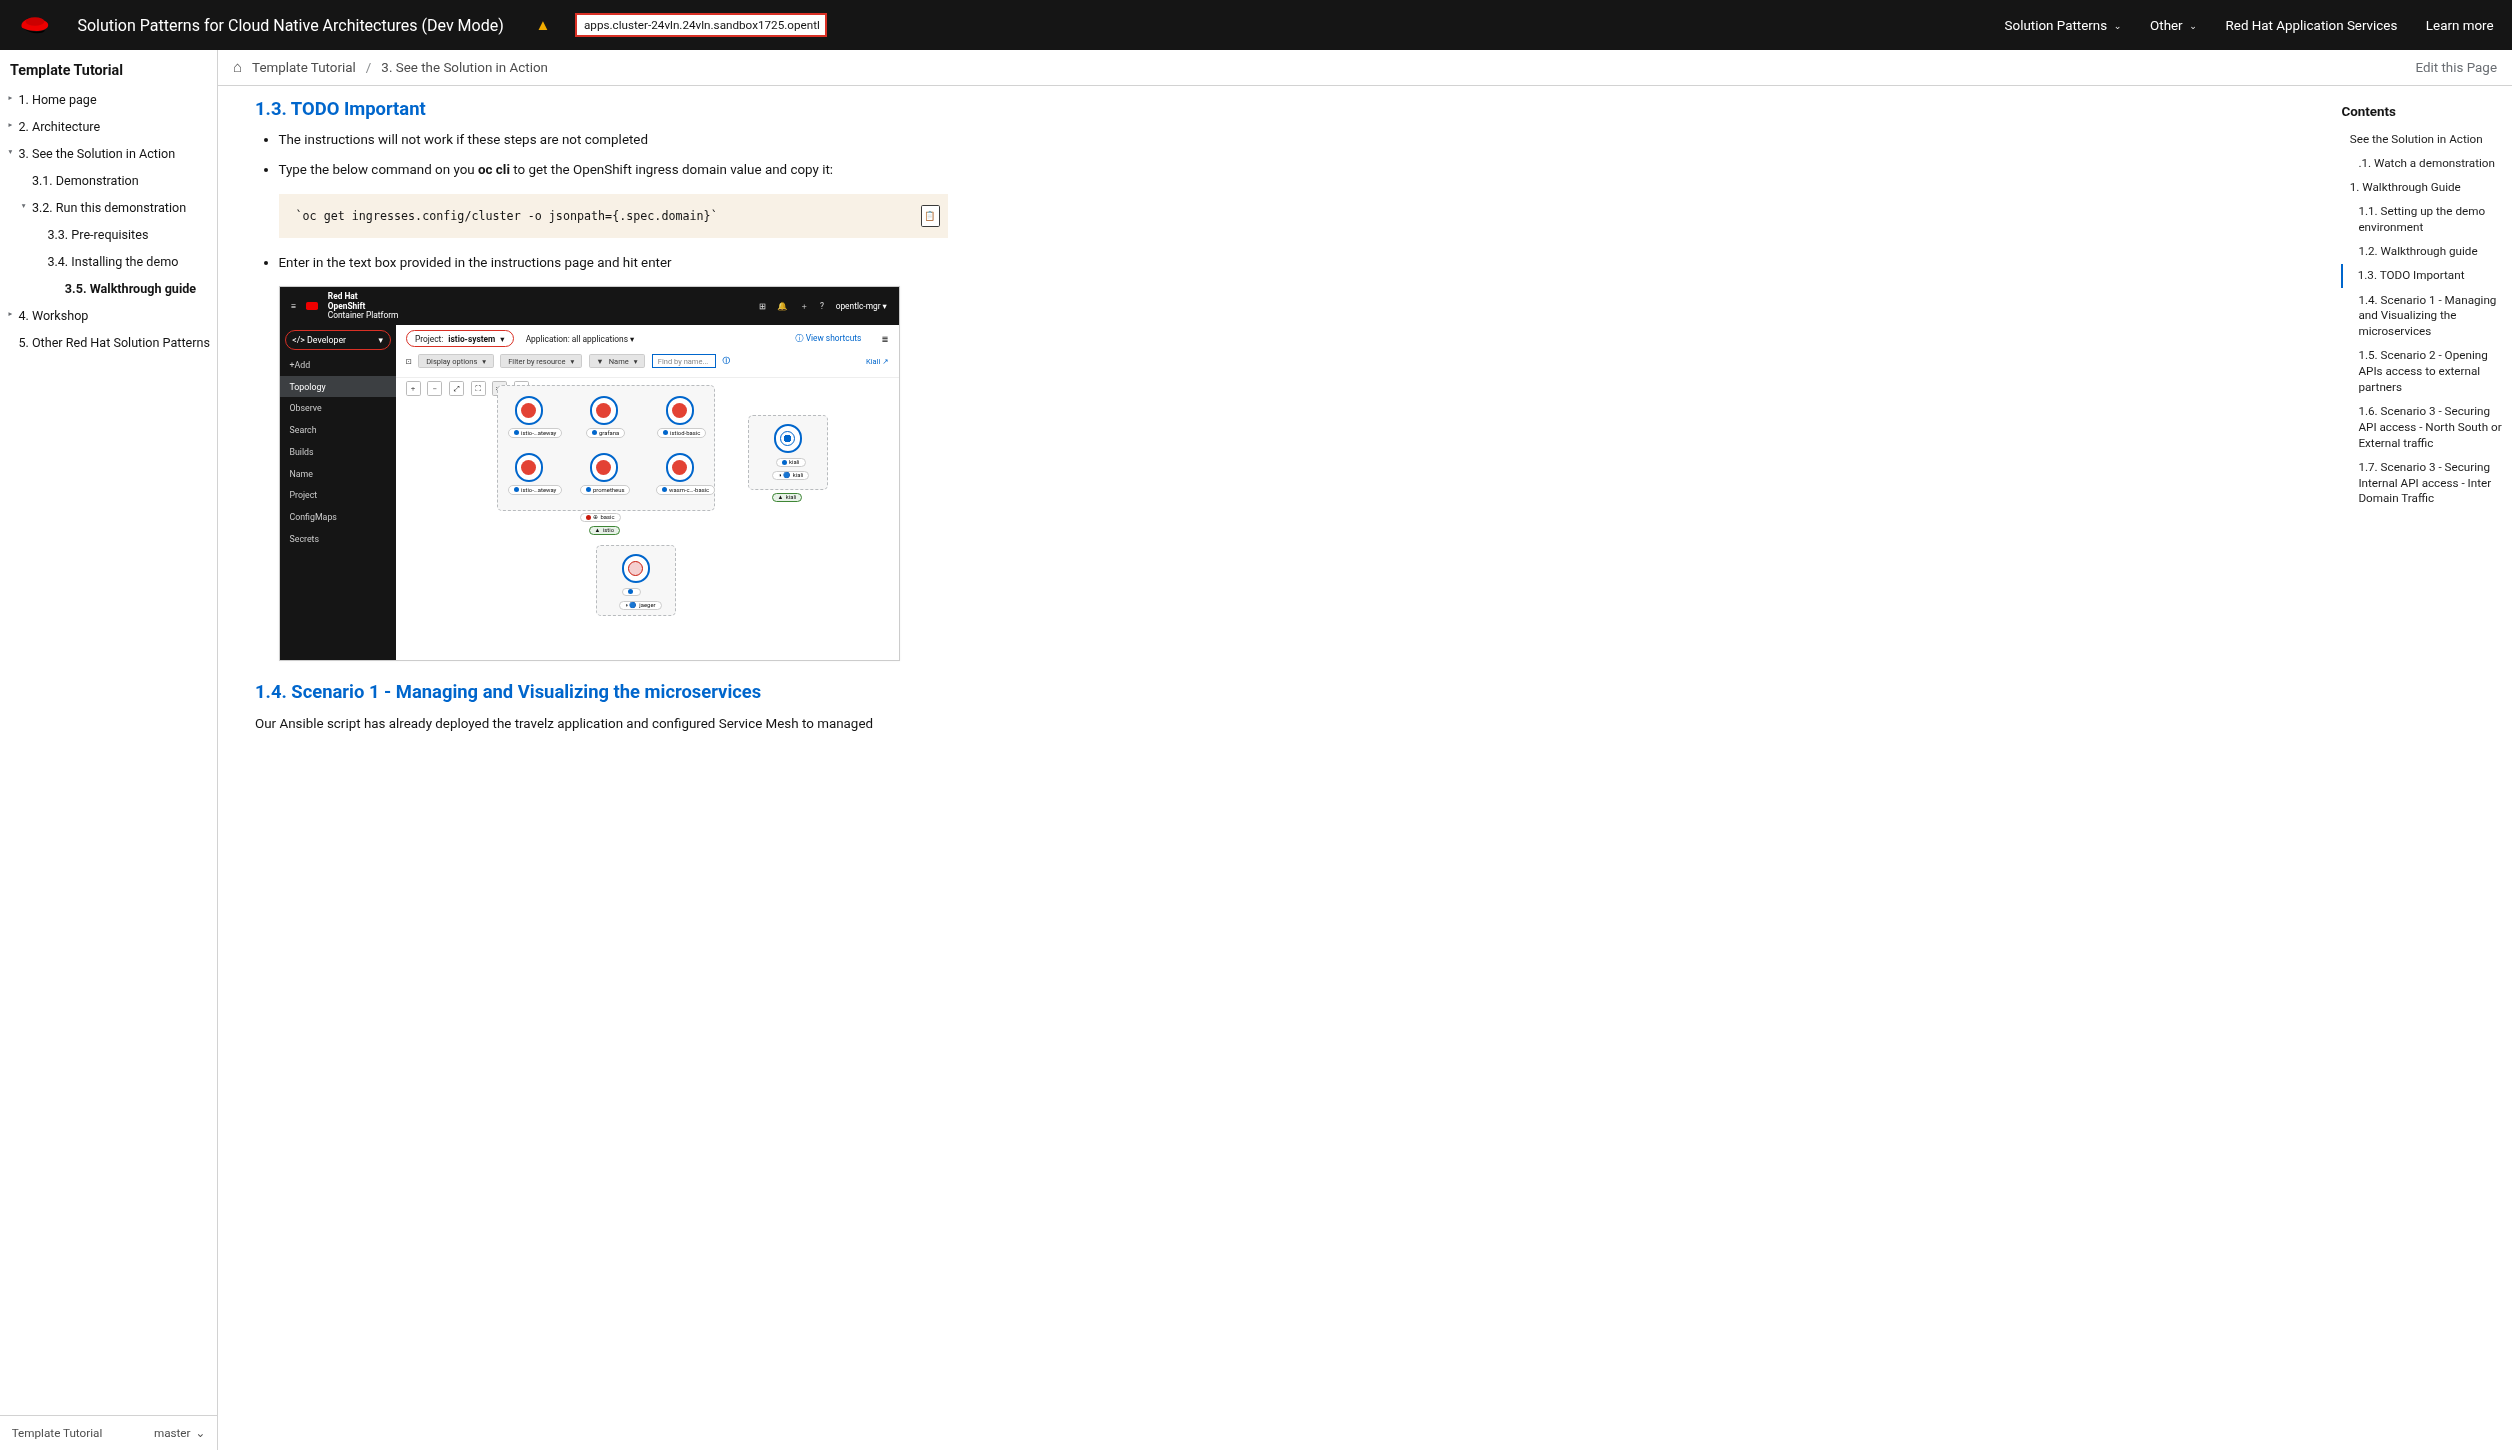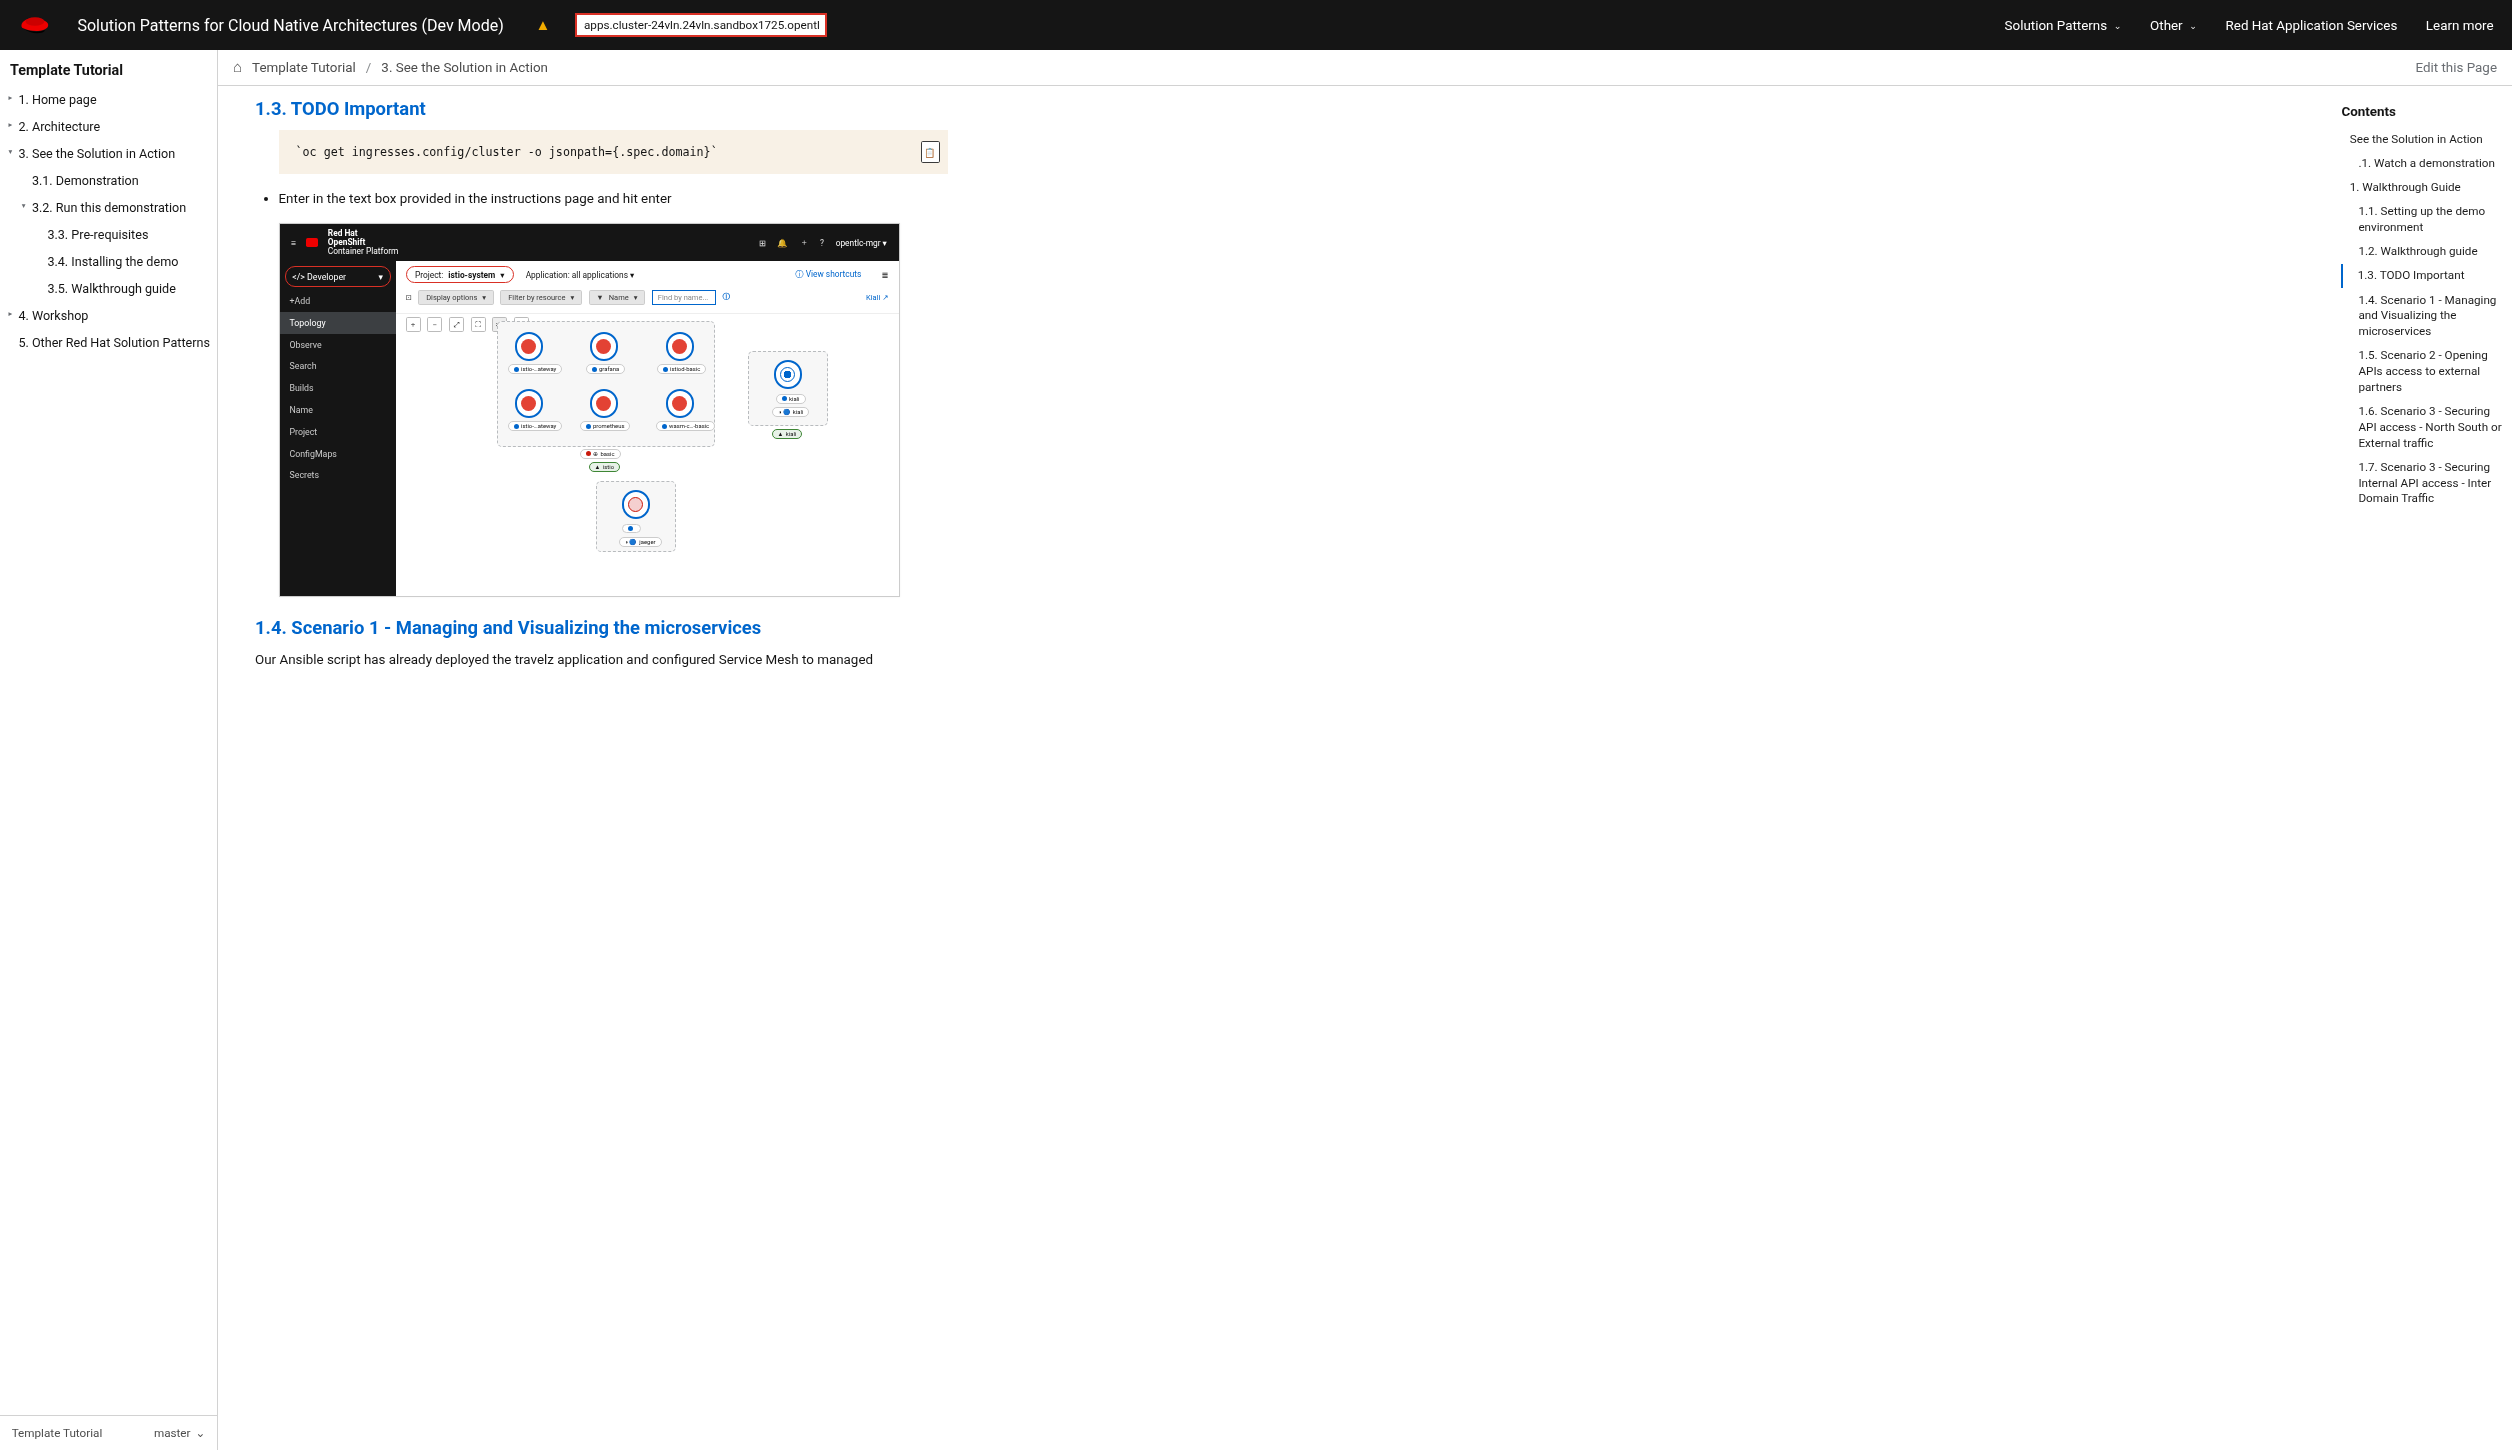--- a/index.html
+++ b/index.html
@@ -22,21 +22,21 @@
 
 .sidebar { border-right: 0.8px solid #d2d2d2; display: flex; flex-direction: column; font-size: 12.6px; }
 .sidebar-head { font-weight: 700; font-size: 14.3px; padding: 11.7px 10px 8.4px; }
 .nav-tree { flex: 1; overflow-y: auto; padding: 0 3.4px 10px; }
 .nav-tree ul { list-style: none; }
 .nav-tree li { padding: 5px 0 5px 15px; position: relative; cursor: pointer; line-height: 1.35; }
 .nav-tree li.l2 { padding-left: 28.5px; }
 .nav-tree li.l3 { padding-left: 44px; }
 .nav-tree .caret { position: absolute; left: 5px; top: 6.7px; font-size: 7.5px; color: #6a6e73; }
 .nav-tree .caret.l2c { left: 18.4px; }
-.nav-tree .bold { font-weight: 400; }
+.nav-tree .bold { font-weight: 700; text-align: center; }
 .sidebar-foot { border-top: 0.8px solid #d2d2d2; padding: 10px 11.7px; display: flex; justify-content: space-between; align-items: center; font-size: 11.7px; color: #4d4d4d; }
 .sidebar-foot .branch { display: flex; align-items: center; gap: 5px; cursor: pointer; }
 
 
 .main { display: flex; flex-direction: column; overflow: hidden; }
 .crumbbar { border-bottom: 0.8px solid #d2d2d2; padding: 8.4px 15px; display: flex; align-items: center; gap: 10px; font-size: 13.4px; color: #4d4d4d; }
 .crumbbar .home-ic { font-size: 15px; color: #4d4d4d; }
 .crumb-sep { color: #8a8d90; }
 .edit-link { margin-left: auto; font-size: 13.4px; color: #6a6e73; }
 
@@ -156,20 +156,24 @@
       <span class="home-ic">⌂</span>
       <span>Template Tutorial</span>
       <span class="crumb-sep">/</span>
       <span>3. See the Solution in Action</span>
       <span class="edit-link">Edit this Page</span>
     </div>
 
     <div class="content-wrap">
       <article class="article">
         <h2 class="sec-h2">1.3. TODO Important</h2>
+        <ul class="body">
+          <li>The instructions will not work if these steps are not completed</li>
+          <li><span>Type the below command on you </span><b>oc cli</b><span> to get the OpenShift ingress domain value and copy it:</span></li>
+        </ul>
         <div class="codeblk">
           <span>`oc get ingresses.config/cluster -o jsonpath={.spec.domain}`</span>
           <span class="copy-ic">📋</span>
         </div>
         <ul class="body">
           <li>Enter in the text box provided in the instructions page and hit enter</li>
         </ul>
 
         <div class="embed">
           <div class="emb-top">

